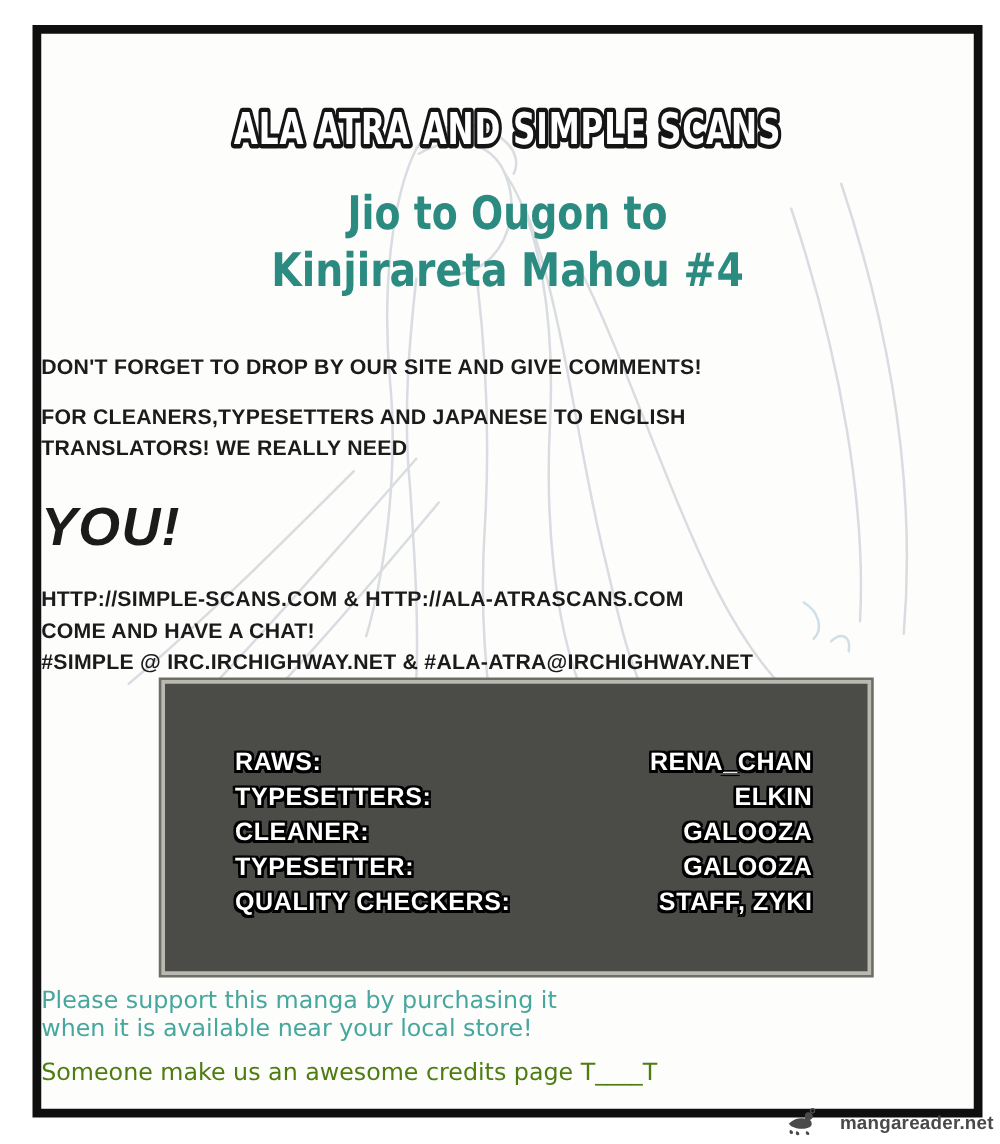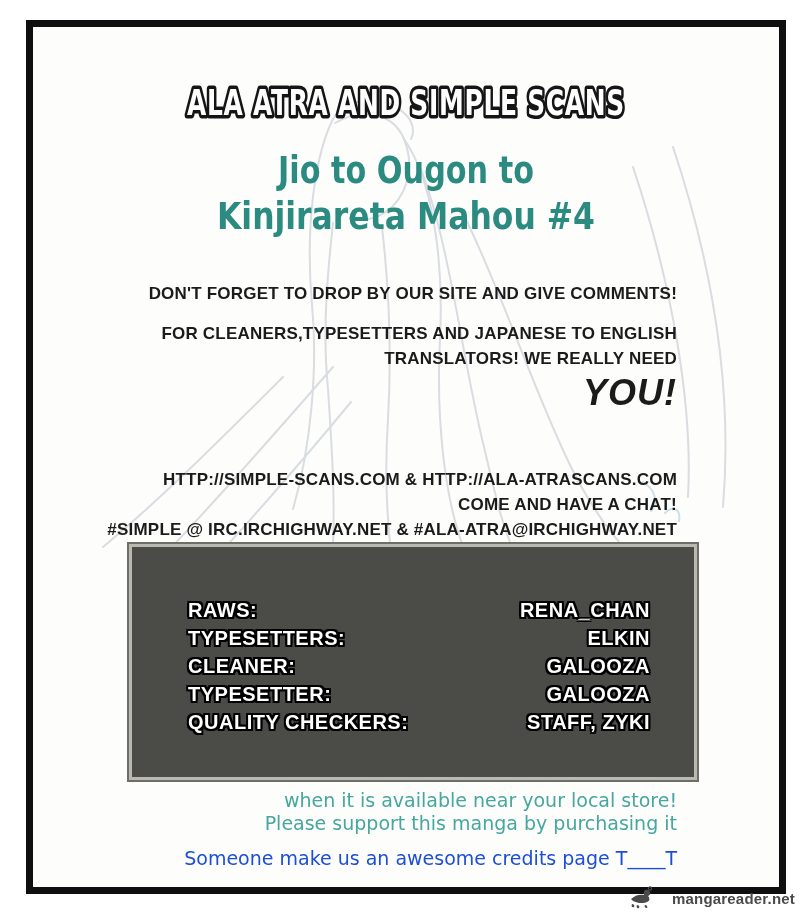--- a/index.html
+++ b/index.html
@@ -7,49 +7,49 @@
     width:800px;height:915px;position:relative;overflow:hidden;
     background:#ffffff;
     font-family:"Liberation Sans", sans-serif;
   }
   .page-frame{
     position:absolute;left:26px;top:20px;width:760px;height:874px;
     border:7px solid #0f0f0f;box-sizing:border-box;background:#fdfdfc;
   }
   .content{position:absolute;inset:0;padding-left:13px;}
   .sketch-svg{position:absolute;left:0;top:0;width:746px;height:860px;}
-  .abs-center{position:absolute;left:0;width:644px;text-align:right;}
+  .abs-center{position:absolute;left:0;width:644px;text-align:left;}
   .group-title-svg{position:absolute;top:40px;left:0;width:746px;height:66px;}
   .series-svg{position:absolute;top:112px;left:0;width:746px;height:112px;}
   .comic-text{
     color:#1b1b1b;font-weight:bold;letter-spacing:.2px;
   }
   .comments-line{top:257px;font-size:17px;}
   .recruit-block{top:294px;font-size:17px;line-height:25px;}
-  .you-line{top:345px;font-size:36px;font-style:italic;letter-spacing:1px;}
+  .you-line{top:371px;font-size:43px;font-style:italic;letter-spacing:1px;}
   .links-block{top:440px;font-size:17px;line-height:25px;}
   .credits-box{
     position:absolute;left:96px;top:517px;width:568px;height:236px;
     box-sizing:border-box;background:#4b4b47;
     border:3px solid #b9b9b1;box-shadow:0 0 0 2px #6e6e66;
     padding:49px 44px 0 56px;
   }
   .credit-row{
     display:flex;justify-content:space-between;align-items:baseline;
     line-height:28px;font-size:20px;font-weight:bold;color:#ffffff;
     letter-spacing:.5px;
     text-shadow:-2px -2px 0 #000,2px -2px 0 #000,-2px 2px 0 #000,2px 2px 0 #000,
                 -2px 0 0 #000,2px 0 0 #000,0 -2px 0 #000,0 2px 0 #000;
   }
   .support-block{
     top:762px;font-size:19px;line-height:23px;color:#45a79d;
     font-family:"DejaVu Sans", sans-serif;
   }
   .footer-note{
-    top:820px;font-size:19px;color:#1d4ed8;
+    top:820px;font-size:19px;color:#4d7c0f;
     font-family:"DejaVu Sans", sans-serif;
   }
   .watermark{
     position:absolute;right:5px;bottom:5px;display:flex;align-items:center;gap:18px;
     color:#4a4a4a;font-weight:bold;font-size:15px;letter-spacing:.2px;
   }
   .mascot-svg{width:26px;height:24px;display:block;}
 </style>
 </head>
 <body>
@@ -120,22 +120,22 @@
         <span>TYPESETTER:</span>
         <span>GALOOZA</span>
       </div>
       <div class="credit-row">
         <span>QUALITY CHECKERS:</span>
         <span>STAFF, ZYKI</span>
       </div>
     </div>
 
     <div class="abs-center support-block">
+      <div>Please support this manga by purchasing it</div>
       <div>when it is available near your local store!</div>
-      <div>Please support this manga by purchasing it</div>
     </div>
 
     <div class="abs-center footer-note">Someone make us an awesome credits page T____T</div>
 
   </div>
 </div>
 
 <div class="watermark">
   <svg class="mascot-svg" viewBox="0 0 26 24">
     <path d="M3 13 C7 9 12 8 16 9 C15 5 17 3 20 4 C23 5 23 9 20 10 C22 12 22 15 19 16 C15 18 9 17 5 15 Z" fill="#4a4a4a"></path>

